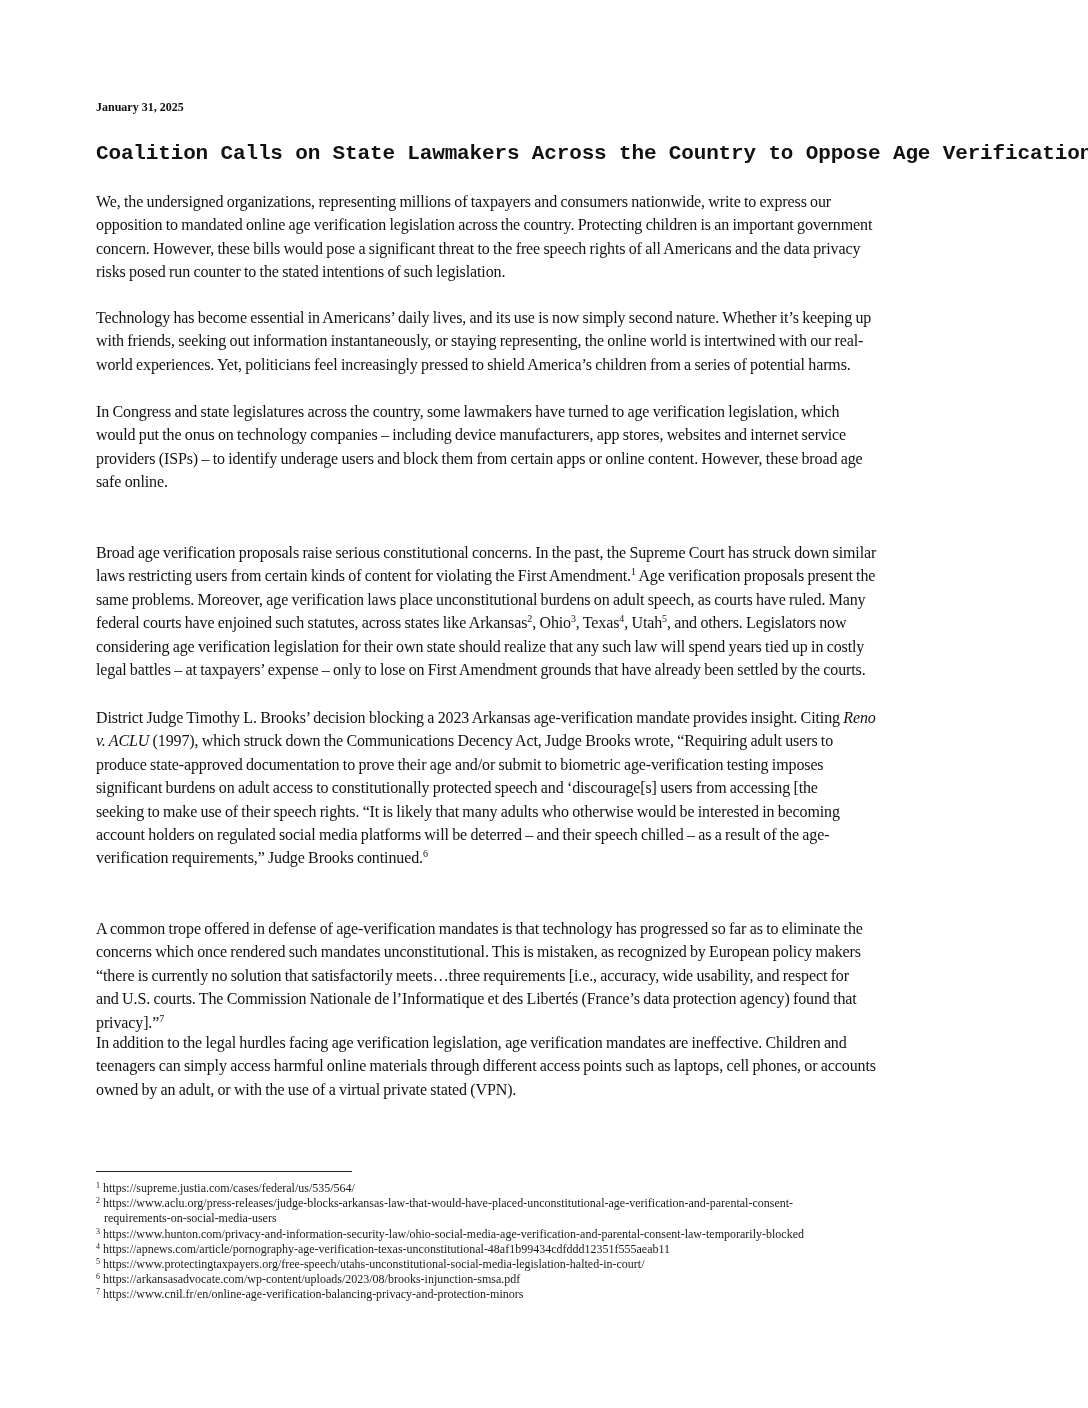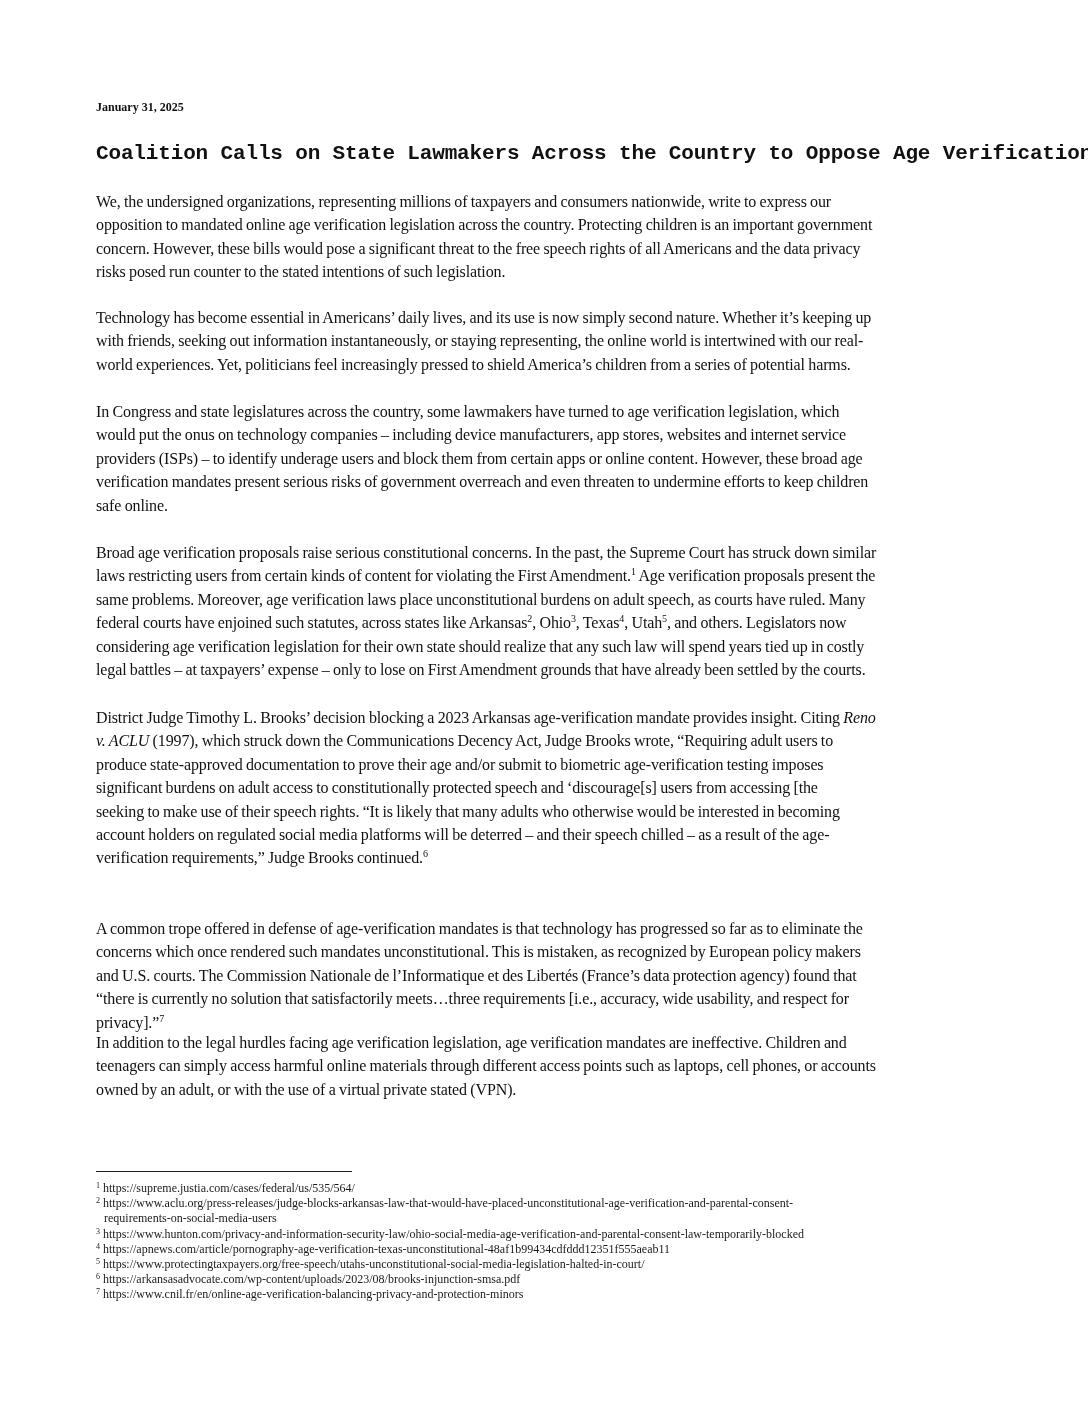--- a/index.html
+++ b/index.html
@@ -98,21 +98,20 @@
   <p class="para" id="p2">
     <span class="ln">Technology has become essential in Americans’ daily lives, and its use is now simply second nature. Whether it’s keeping up</span>
     <span class="ln">with friends, seeking out information instantaneously, or staying representing, the online world is intertwined with our real-</span>
     <span class="ln">world experiences. Yet, politicians feel increasingly pressed to shield America’s children from a series of potential harms.</span>
   </p>
 
   <p class="para" id="p3">
     <span class="ln">In Congress and state legislatures across the country, some lawmakers have turned to age verification legislation, which</span>
     <span class="ln">would put the onus on technology companies – including device manufacturers, app stores, websites and internet service</span>
     <span class="ln">providers (ISPs) – to identify underage users and block them from certain apps or online content. However, these broad age</span>
-    <span class="ln">verification mandates present serious risks of government overreach and even threaten to undermine efforts to keep children</span>
     <span class="ln">safe online.</span>
   </p>
 
   <p class="para" id="p4">
     <span class="ln">Broad age verification proposals raise serious constitutional concerns. In the past, the Supreme Court has struck down similar</span>
     <span class="ln"><span>laws restricting users from certain kinds of content for violating the First Amendment.</span><sup>1</sup> <span>Age verification proposals present the</span></span>
     <span class="ln">same problems. Moreover, age verification laws place unconstitutional burdens on adult speech, as courts have ruled. Many</span>
     <span class="ln"><span>federal courts have enjoined such statutes, across states like Arkansas</span><sup>2</sup><span>, Ohio</span><sup>3</sup><span>, Texas</span><sup>4</sup><span>, Utah</span><sup>5</sup><span>, and others. Legislators now</span></span>
     <span class="ln">considering age verification legislation for their own state should realize that any such law will spend years tied up in costly</span>
     <span class="ln">legal battles – at taxpayers’ expense – only to lose on First Amendment grounds that have already been settled by the courts.</span>
@@ -124,22 +123,22 @@
     <span class="ln">produce state-approved documentation to prove their age and/or submit to biometric age-verification testing imposes</span>
     <span class="ln">significant burdens on adult access to constitutionally protected speech and ‘discourage[s] users from accessing [the</span>
     <span class="ln">seeking to make use of their speech rights. “It is likely that many adults who otherwise would be interested in becoming</span>
     <span class="ln">account holders on regulated social media platforms will be deterred – and their speech chilled – as a result of the age-</span>
     <span class="ln"><span>verification requirements,” Judge Brooks continued.</span><sup>6</sup></span>
   </p>
 
   <p class="para" id="p6">
     <span class="ln">A common trope offered in defense of age-verification mandates is that technology has progressed so far as to eliminate the</span>
     <span class="ln">concerns which once rendered such mandates unconstitutional. This is mistaken, as recognized by European policy makers</span>
+    <span class="ln">“there is currently no solution that satisfactorily meets…three requirements [i.e., accuracy, wide usability, and respect for</span>
     <span class="ln">and U.S. courts. The Commission Nationale de l’Informatique et des Libertés (France’s data protection agency) found that</span>
-    <span class="ln">“there is currently no solution that satisfactorily meets…three requirements [i.e., accuracy, wide usability, and respect for</span>
     <span class="ln"><span>privacy].”</span><sup>7</sup></span>
   </p>
 
   <p class="para" id="p7">
     <span class="ln">In addition to the legal hurdles facing age verification legislation, age verification mandates are ineffective. Children and</span>
     <span class="ln">teenagers can simply access harmful online materials through different access points such as laptops, cell phones, or accounts</span>
     <span class="ln">owned by an adult, or with the use of a virtual private stated (VPN).</span>
   </p>
 
   <div class="fn-rule"></div>

